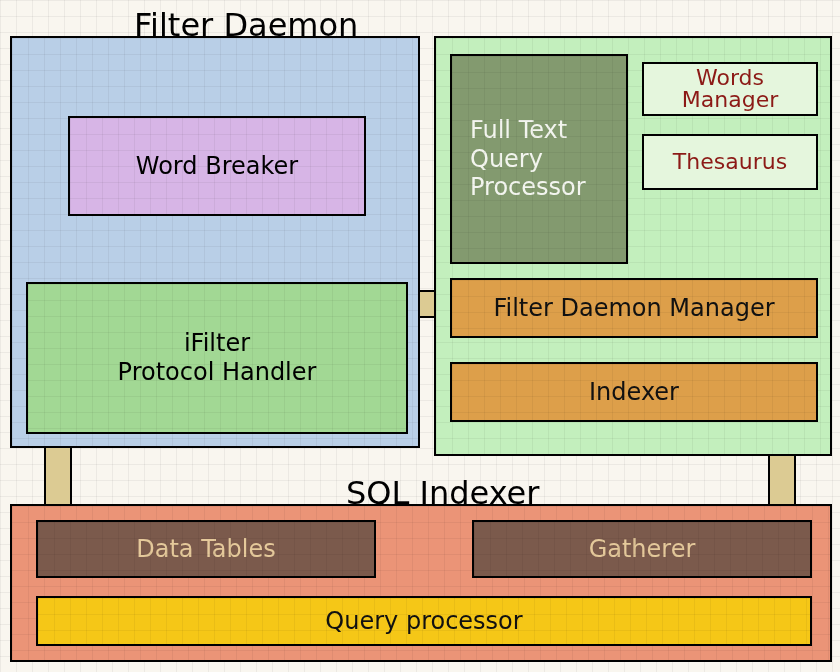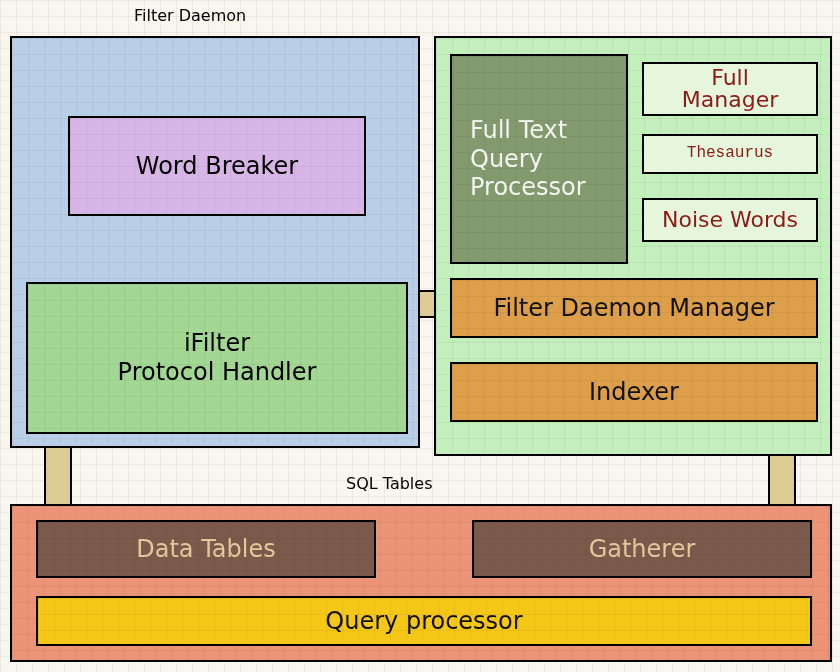--- a/index.html
+++ b/index.html
@@ -40,21 +40,21 @@
     inset: 0;
     background-image:
       linear-gradient(rgba(0,0,0,0.05) 1px, transparent 1px),
       linear-gradient(90deg, rgba(0,0,0,0.05) 1px, transparent 1px);
     background-size: var(--cb) var(--cb);
     background-position: 0 0;
     pointer-events: none;
   }
   .label {
     position: absolute;
-    font-size: 16px;
+    font-size: 32px;
   }
   .connector {
     position: absolute;
     background: #dccb93;
     border: 2px solid #000;
     box-sizing: border-box;
   }
   
   .c-blue   { background: #b9cfe7; }
   .c-purple { background: #d7b5e6; }
@@ -70,21 +70,21 @@
   .t-darkred{ color: #8c1a16; }
   .t-tan    { color: #e5c99b; }
   .t-black  { color: #111; }
 </style>
 </head>
 <body>
 
 <div class="stage">
 
   <div class="label" style="left:134px; top:6px;">Filter Daemon</div>
-  <div class="label" style="left:346px; top:474px;">SQL Tables</div>
+  <div class="label" style="left:346px; top:474px;">SQL Indexer</div>
 
   <div class="connector" style="left:395px; top:290px; width:66px; height:28px;"></div>
   <div class="connector" style="left:44px;  top:428px; width:28px; height:98px;"></div>
   <div class="connector" style="left:768px; top:432px; width:28px; height:94px;"></div>
 
   <div class="box c-blue checker" style="left:10px; top:36px; width:410px; height:412px; padding:0;">
 
     <div class="box c-purple checker" style="left:56px; top:78px; width:298px; height:100px; font-size:24px;">
       <span>Word Breaker</span>
     </div>
@@ -97,28 +97,25 @@
 
   <div class="box c-lightgreen checker" style="left:434px; top:36px; width:398px; height:420px; padding:0;">
 
     <div class="box c-olive checker t-white" style="left:14px; top:16px; width:178px; height:210px; font-size:24px; flex-direction:column; align-items:flex-start; justify-content:center; padding-left:18px;">
       <span>Full Text</span>
       <span>Query</span>
       <span>Processor</span>
     </div>
 
     <div class="box c-mint t-darkred" style="left:206px; top:24px;  width:176px; height:54px; font-size:22px; flex-direction:column; line-height:1.0;">
-      <span>Full</span>
+      <span>Words</span>
       <span>Manager</span>
     </div>
-    <div class="box c-mint t-darkred" style="left:206px; top:96px;  width:176px; height:40px; font-size:16px;font-family:Liberation Mono, monospace;">
+    <div class="box c-mint t-darkred" style="left:206px; top:96px;  width:176px; height:56px; font-size:22px;">
       <span>Thesaurus</span>
-    </div>
-    <div class="box c-mint t-darkred" style="left:206px; top:160px; width:176px; height:44px; font-size:22px;">
-      <span>Noise Words</span>
     </div>
 
     <div class="box c-orange checker t-black" style="left:14px; top:240px; width:368px; height:60px; font-size:24px;">
       <span>Filter Daemon Manager</span>
     </div>
 
     <div class="box c-orange checker t-black" style="left:14px; top:324px; width:368px; height:60px; font-size:24px;">
       <span>Indexer</span>
     </div>
   </div>

